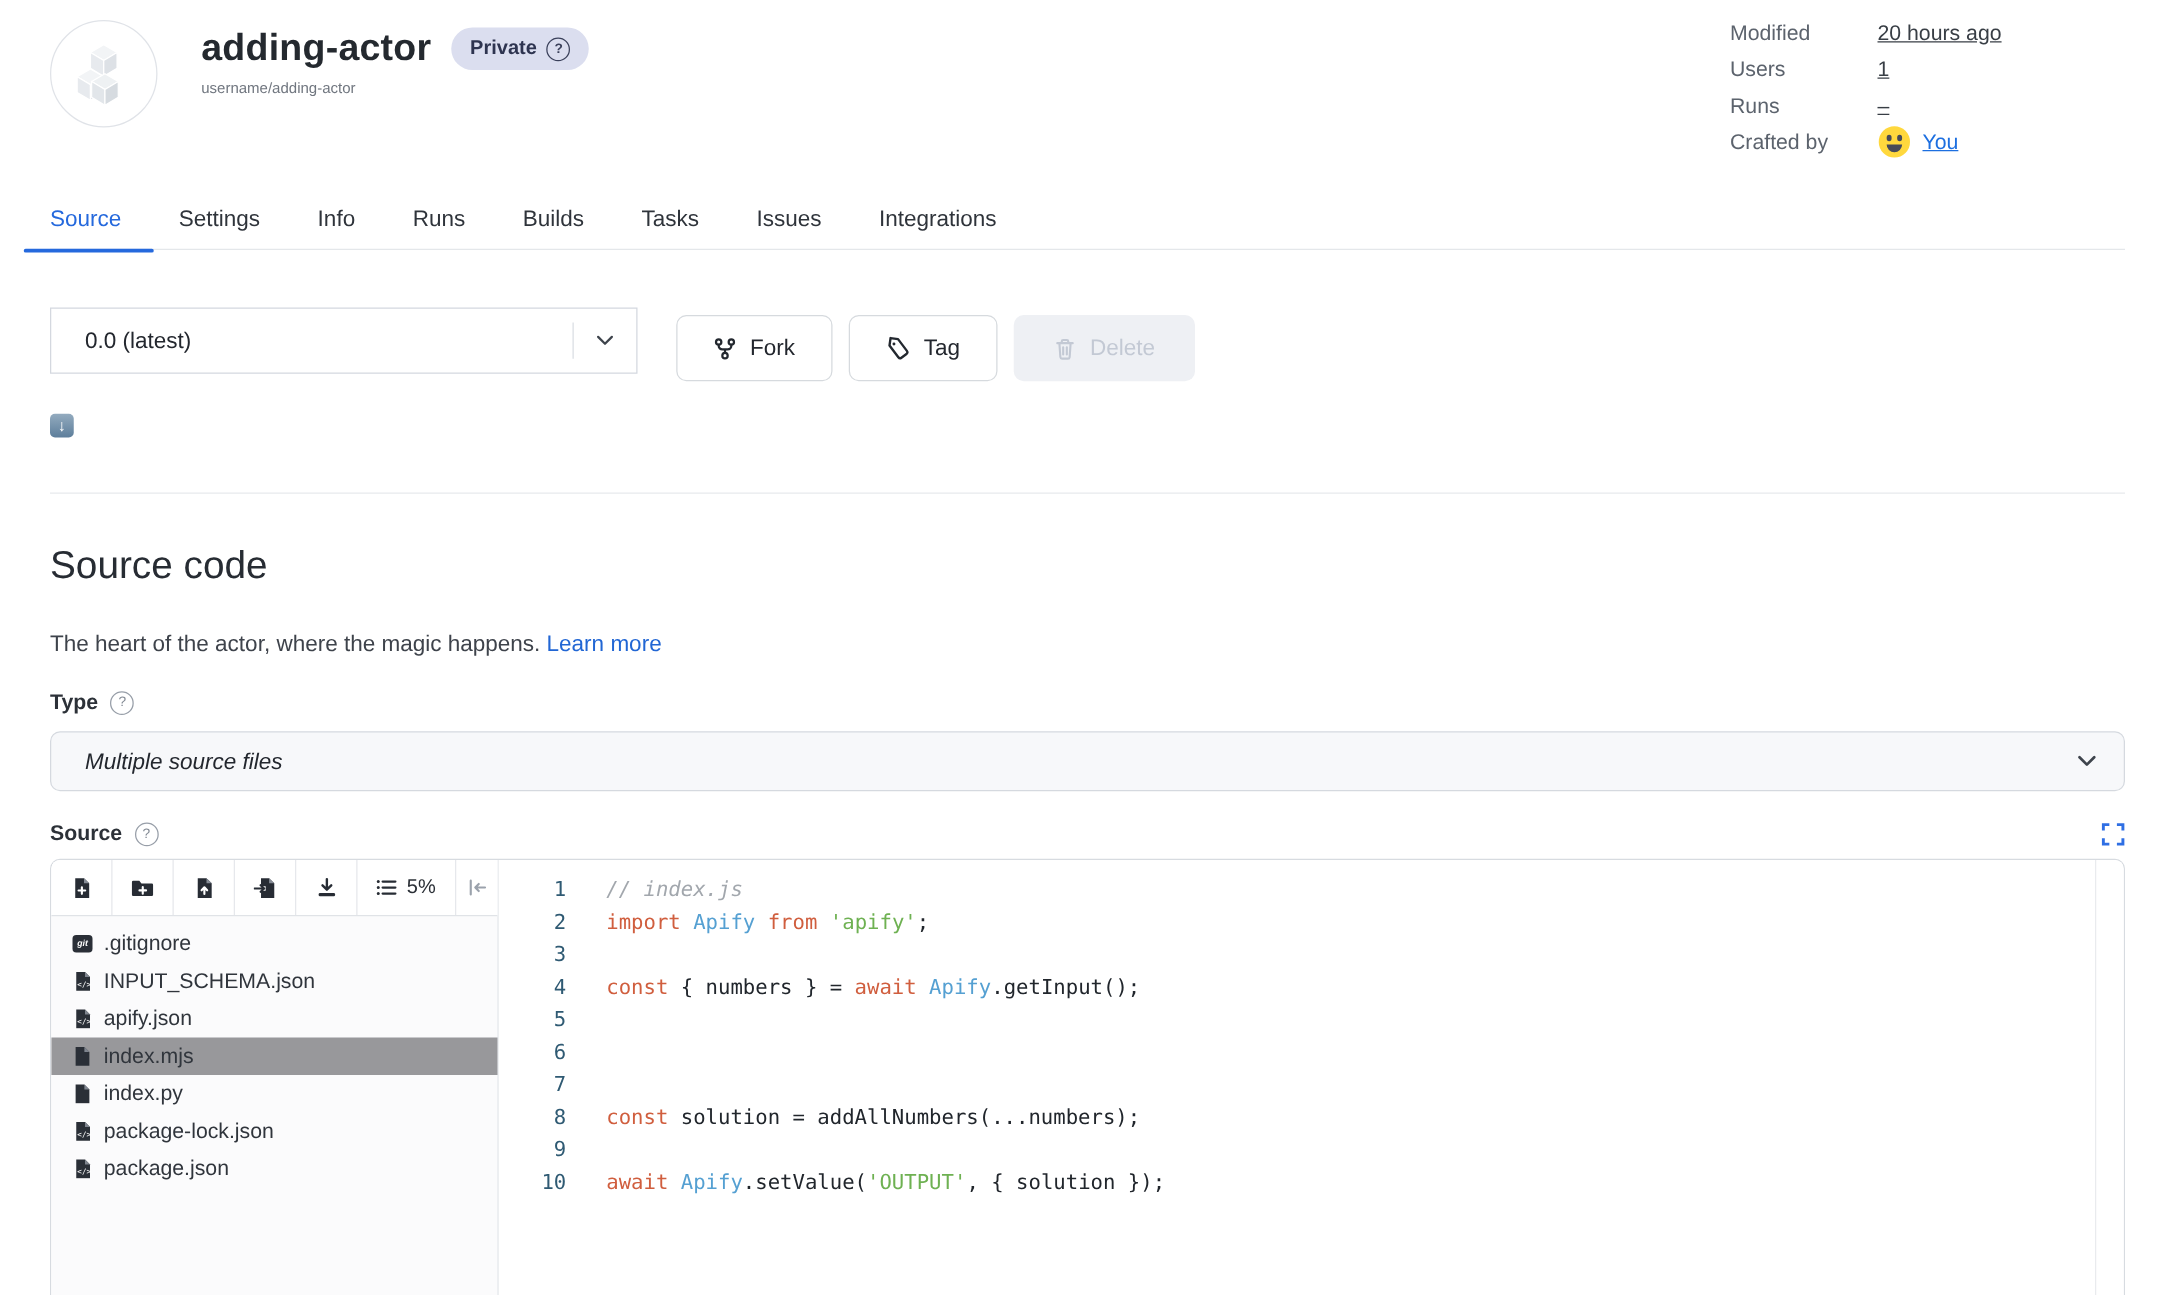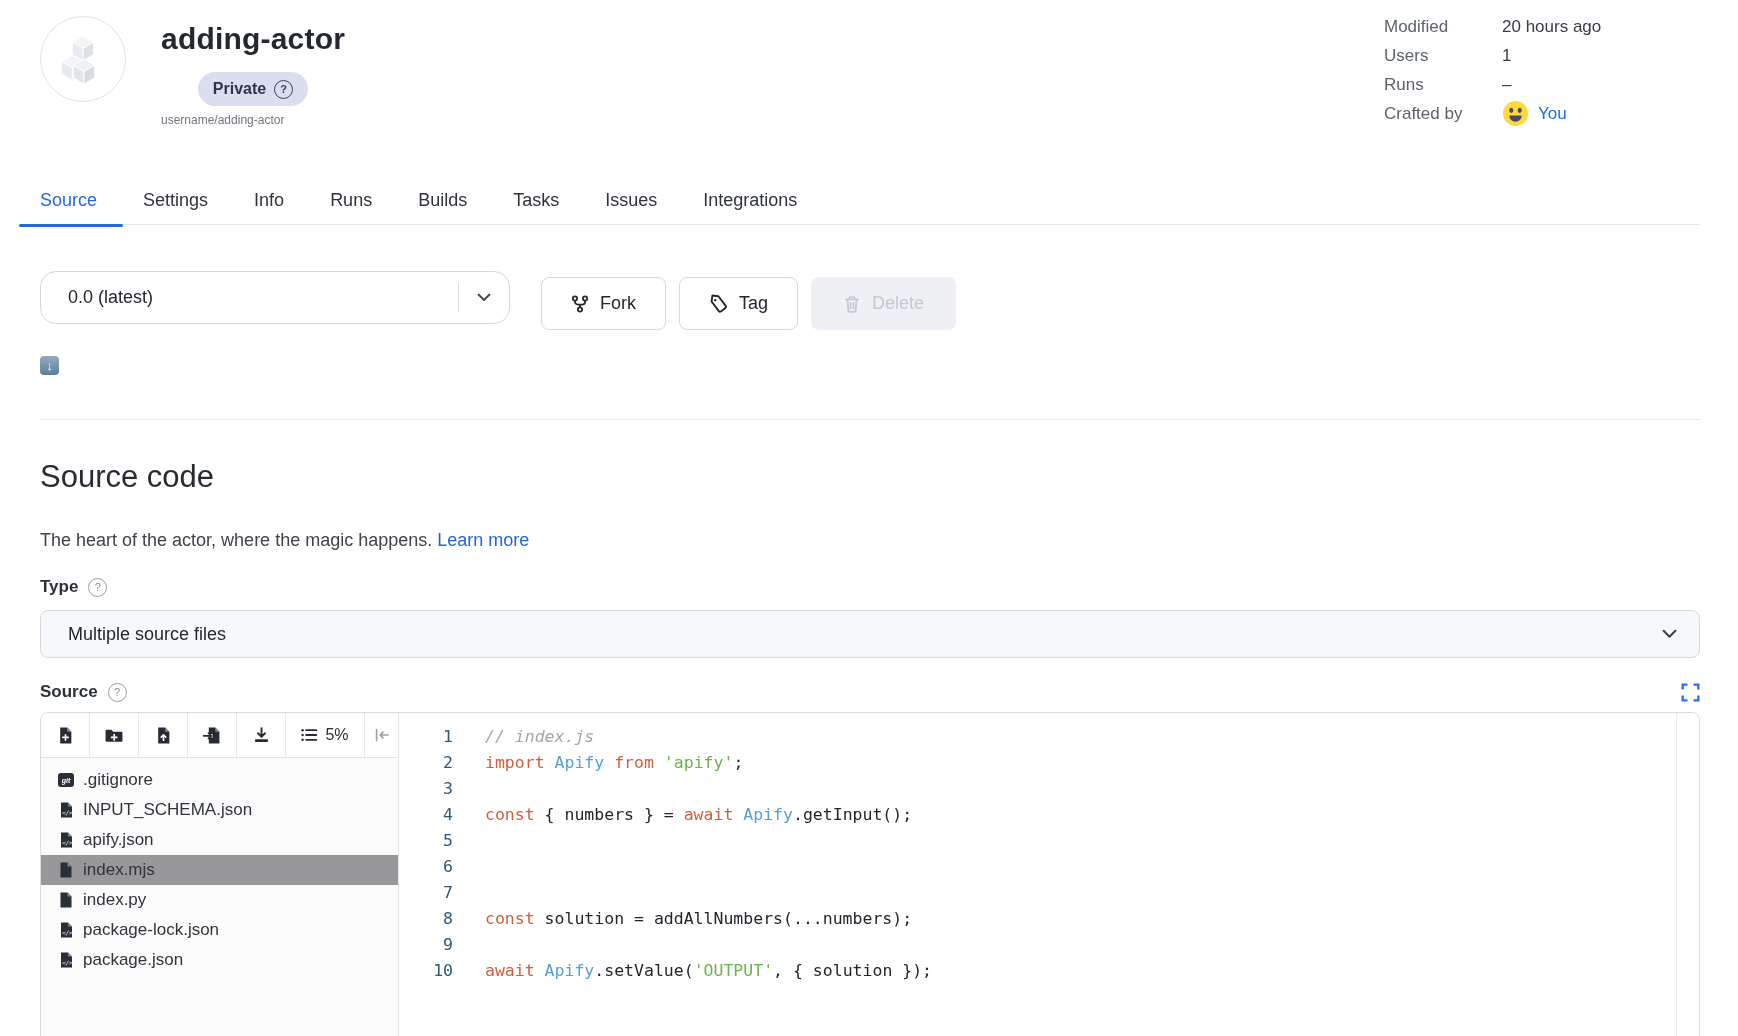--- a/index.html
+++ b/index.html
@@ -4,62 +4,62 @@
 <style>
   html,body{margin:0;padding:0;background:#fff;}
   body{font-family:"Liberation Sans","DejaVu Sans",sans-serif;color:#272c33;}
   .page{position:relative;width:1738px;height:1036px;overflow:hidden;background:#fff;}
   .content{padding:0 38px 0 40px;}
 
   
   .header{display:flex;align-items:flex-start;padding-top:16px;}
   .avatar{width:84px;height:84px;border-radius:50%;border:1px solid #e0e3e8;display:flex;align-items:center;justify-content:center;flex:0 0 auto;background:#fff;}
   .head-text{margin-left:35px;}
-  .title-row{display:flex;align-items:center;gap:16px;margin-top:6px;flex-direction:column;}
+  .title-row{display:flex;align-items:center;gap:16px;margin-top:6px;}
   .actor-title{font-size:30px;font-weight:700;color:#24292f;letter-spacing:.2px;}
   .badge{display:inline-flex;align-items:center;gap:8px;height:34px;padding:0 15px;border-radius:17px;background:#dbdeef;color:#2e3450;font-size:16px;font-weight:700;}
   .qcirc{display:inline-flex;align-items:center;justify-content:center;width:17px;height:17px;border-radius:50%;font-size:11px;font-weight:700;}
   .badge .qcirc{border:1.5px solid #3a405a;color:#3a405a;}
   .help{border:1.5px solid #979ea8;color:#858c96;margin-left:10px;font-weight:400;}
   .subtitle{margin-top:7px;font-size:12px;color:#70767f;}
 
   .meta{position:absolute;left:1384px;top:12px;font-size:17px;}
   .meta-row{display:flex;align-items:center;height:29px;}
   .meta-label{width:118px;color:#5c636d;flex:0 0 auto;}
-  .meta-value{color:#383e45;}
+  .meta-value{color:#383e45;text-decoration:underline;}
   .meta-value.link{color:#1d6fe0;}
   .meta-avatar{width:27px;height:27px;margin-right:9px;display:inline-flex;}
 
   
   .tabs{display:flex;gap:46px;margin-top:63px;padding-bottom:13px;border-bottom:1px solid #e4e7ea;}
   .tab{position:relative;font-size:18px;color:#2f343b;cursor:pointer;}
   .tab.active{color:#2569dd;}
   .tab.active::after{content:"";position:absolute;left:-21px;right:-26px;bottom:-16px;height:3px;background:#2569dd;border-radius:2px;}
 
   
   .version-bar{display:flex;align-items:center;margin-top:40px;}
-  .version-select{width:470px;height:53px;border:1px solid #d4d8df;border-radius:16px;display:flex;align-items:center;padding-left:27px;font-size:18px;color:#23272e;background:#fff;box-sizing:border-box;cursor:pointer;}
+  .version-select{width:470px;height:53px;border:1px solid #d4d8df;border-radius:0;display:flex;align-items:center;padding-left:27px;font-size:18px;color:#23272e;background:#fff;box-sizing:border-box;cursor:pointer;}
   .vs-div{margin-left:auto;width:1px;height:29px;background:#dadee3;}
   .vs-chev{width:50px;display:flex;align-items:center;justify-content:center;}
   .btn{display:inline-flex;align-items:center;gap:11px;height:53px;padding:0 29px;border:1px solid #d6dade;border-radius:8px;background:#fff;font-size:18px;color:#23272e;font-family:inherit;cursor:pointer;box-sizing:border-box;margin-top:12px;}
   .btn-fork{margin-left:31px;}
   .btn-tag{margin-left:13px;}
   .btn-delete{margin-left:13px;background:#eef0f4;border:none;color:#c3c9d4;cursor:default;padding:0 32px;}
 
   .note{display:flex;align-items:center;gap:10px;margin-top:26px;font-size:17px;color:#2c3036;}
   .note-ico{width:19px;height:19px;border-radius:4px;background:linear-gradient(180deg,#93abbf,#5d7e9b);color:#fff;display:inline-flex;align-items:center;justify-content:center;font-size:13px;font-weight:700;}
 
   .hr{border:none;border-top:1px solid #e8eaed;margin:44px 0 0 0;}
 
   
   .h1{margin-top:38px;font-size:31px;font-weight:400;color:#272c33;line-height:38px;}
   .desc{margin-top:34px;font-size:18px;color:#3e434b;}
   .desc a{color:#2166d4;text-decoration:none;}
   .field-label{display:flex;align-items:center;margin-top:26px;font-size:17px;font-weight:700;color:#2c3138;}
-  .type-select{margin-top:13px;height:48px;background:#f7f8fa;border:1px solid #d5d9df;border-radius:8px;display:flex;align-items:center;padding:0 22px 0 27px;font-size:18px;color:#23272e;box-sizing:border-box;cursor:pointer;}
+  .type-select{margin-top:13px;height:48px;background:#f7f8fa;border:1px solid #d5d9df;border-radius:8px;display:flex;align-items:center;padding:0 22px 0 27px;font-size:18px;color:#23272e;box-sizing:border-box;cursor:pointer;font-style:italic;}
   .type-select .sp{flex:1;}
   .source-row{display:flex;align-items:center;margin-top:24px;}
   .source-row .grow{flex:1;}
 
   
   .widget{margin-top:10px;height:420px;border:1px solid #d7dbe0;border-radius:8px 8px 0 0;display:flex;overflow:hidden;background:#fff;}
   .file-panel{width:357px;flex:0 0 auto;border-right:1px solid #e0e3e7;display:flex;flex-direction:column;background:#fbfbfc;}
   .toolbar{height:44px;flex:0 0 auto;display:flex;align-items:stretch;border-bottom:1px solid #e0e3e7;background:#fff;}
   .tcell{width:49px;display:flex;align-items:center;justify-content:center;border-right:1px solid #e6e8ec;cursor:pointer;box-sizing:border-box;}
   .tcell.zoomcell{width:79px;gap:7px;font-size:16px;color:#2a2f36;cursor:default;}

